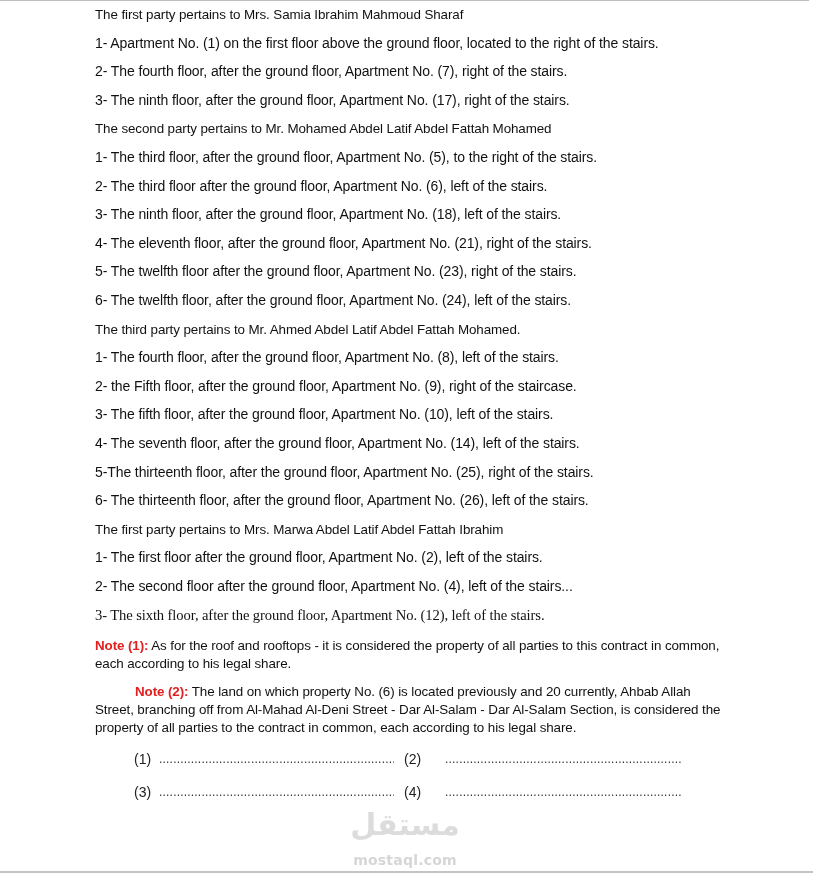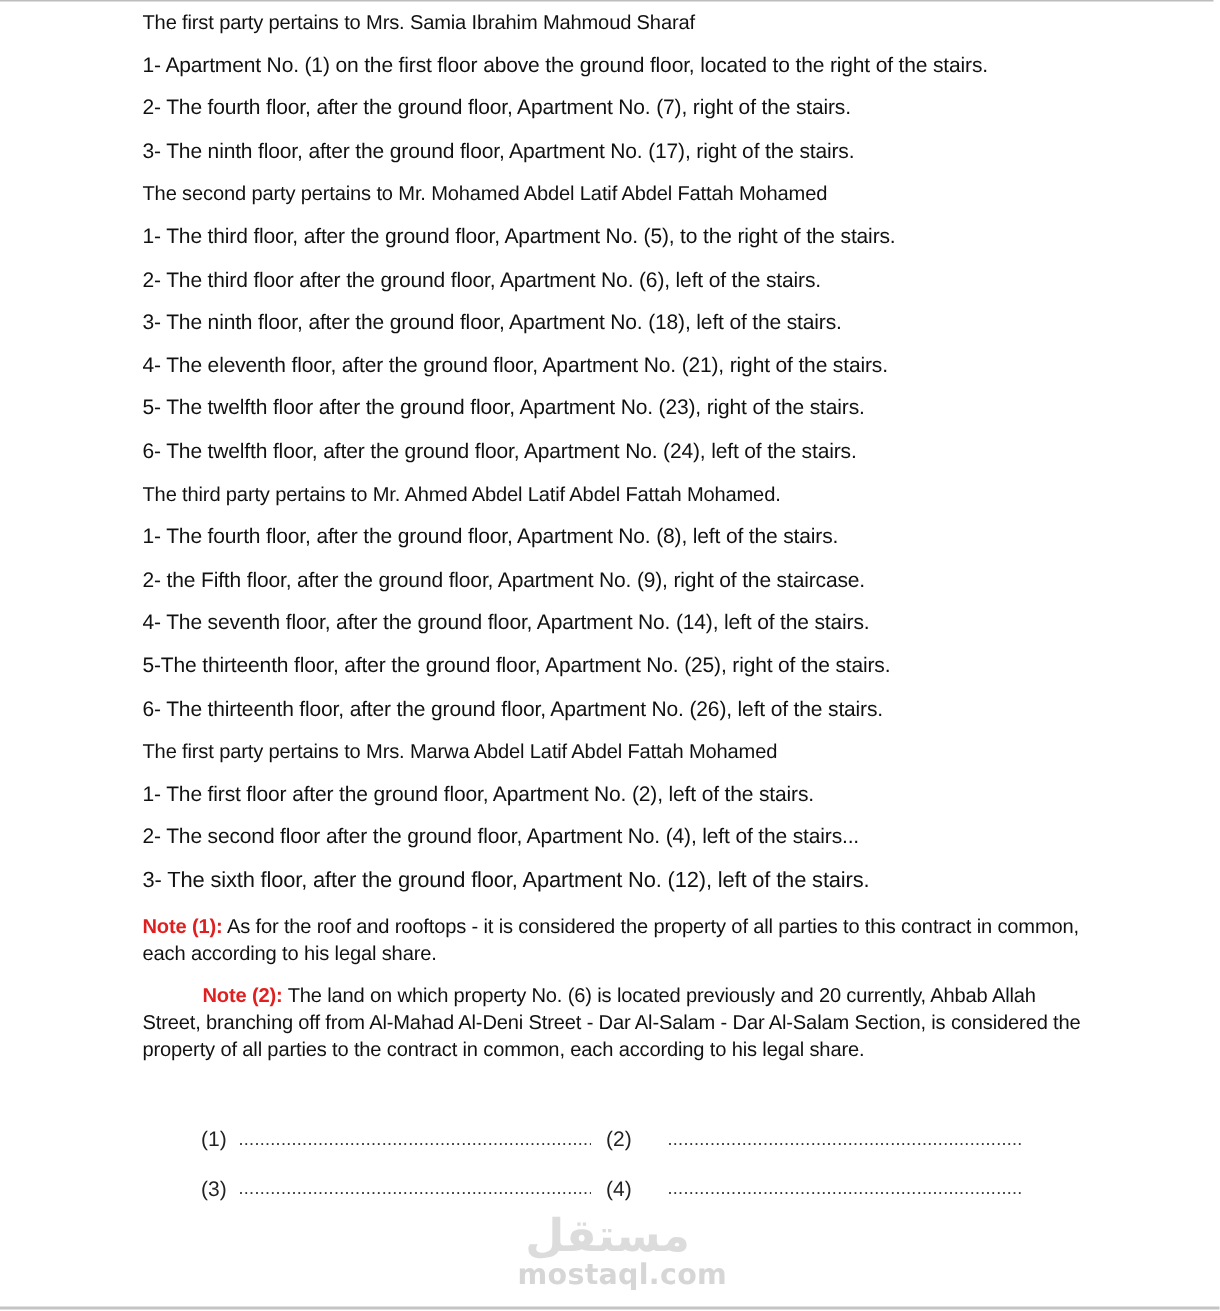--- a/index.html
+++ b/index.html
@@ -54,20 +54,21 @@
       margin: 0 0 11.6px 0;
       white-space: nowrap;
       letter-spacing: -0.1px;
     }
     .item.large {
       font-size: 14.6px;
       line-height: 19px;
       height: 19px;
       margin-top: 1px;
       margin-bottom: 12px;
+      font-family: Liberation Serif, serif;
     }
     .note {
       font-size: 13.4px;
       line-height: 18px;
       margin: 0 0 10px 0;
       width: 630px;
       letter-spacing: -0.1px;
     }
     .note .note-label {
       color: #e02020;
@@ -107,25 +108,26 @@
     }
     .watermark .wm-arabic {
       font-family: "DejaVu Sans", sans-serif;
       font-size: 30px;
       font-weight: bold;
       line-height: 34px;
       color: #dcdcdc;
     }
     .watermark .wm-latin {
       font-family: "DejaVu Sans", sans-serif;
-      font-size: 19px;
+      font-size: 14px;
       font-weight: bold;
       line-height: 16px;
       color: #d6d6d6;
       letter-spacing: 0.2px;
+      margin-top: 10px;
     }
   </style>
 </head>
 <body>
 
 <div class="top-rule"></div>
 
 <div class="content">
 
   <div class="party-heading">
@@ -149,28 +151,29 @@
   <div class="item">5- The twelfth floor after the ground floor, Apartment No. (23), right of the stairs.</div>
   <div class="item">6- The twelfth floor, after the ground floor, Apartment No. (24), left of the stairs.</div>
 
   <div class="party-heading">
     <span class="b">The third party pertains to</span>
     <span class="t">Mr.</span>
     <span class="b">Ahmed Abdel Latif Abdel Fattah Mohamed.</span>
   </div>
   <div class="item">1- The fourth floor, after the ground floor, Apartment No. (8), left of the stairs.</div>
   <div class="item">2- the Fifth floor, after the ground floor, Apartment No. (9), right of the staircase.</div>
+  <div class="item">3- The fifth floor, after the ground floor, Apartment No. (10), left of the stairs.</div>
   <div class="item">4- The seventh floor, after the ground floor, Apartment No. (14), left of the stairs.</div>
   <div class="item">5-The thirteenth floor, after the ground floor, Apartment No. (25), right of the stairs.</div>
   <div class="item">6- The thirteenth floor, after the ground floor, Apartment No. (26), left of the stairs.</div>
 
   <div class="party-heading">
     <span class="b">The first party pertains to</span>
     <span class="t">Mrs.</span>
-    <span class="b">Marwa Abdel Latif Abdel Fattah Mohamed</span>
+    <span class="b">Marwa Abdel Latif Abdel Fattah Ibrahim</span>
   </div>
   <div class="item">1- The first floor after the ground floor, Apartment No. (2), left of the stairs.</div>
   <div class="item">2- The second floor after the ground floor, Apartment No. (4), left of the stairs...</div>
   <div class="item large">3- The sixth floor, after the ground floor, Apartment No. (12), left of the stairs.</div>
 
   <div class="note"><span class="note-label" style="color: rgb(224, 32, 32);">Note (1):</span><span> As for the roof and rooftops - it is considered the property of all parties to this contract in common, each according to his legal share.</span></div>
   <div class="note"><span class="note-label" style="color: rgb(224, 32, 32); padding-left: 40px;">Note (2):</span><span> The land on which property No. (6) is located previously and 20 currently, Ahbab Allah Street, branching off from Al-Mahad Al-Deni Street - Dar Al-Salam - Dar Al-Salam Section, is considered the property of all parties to the contract in common, each according to his legal share.</span></div>
 </div>
 
 <div class="signatures">

